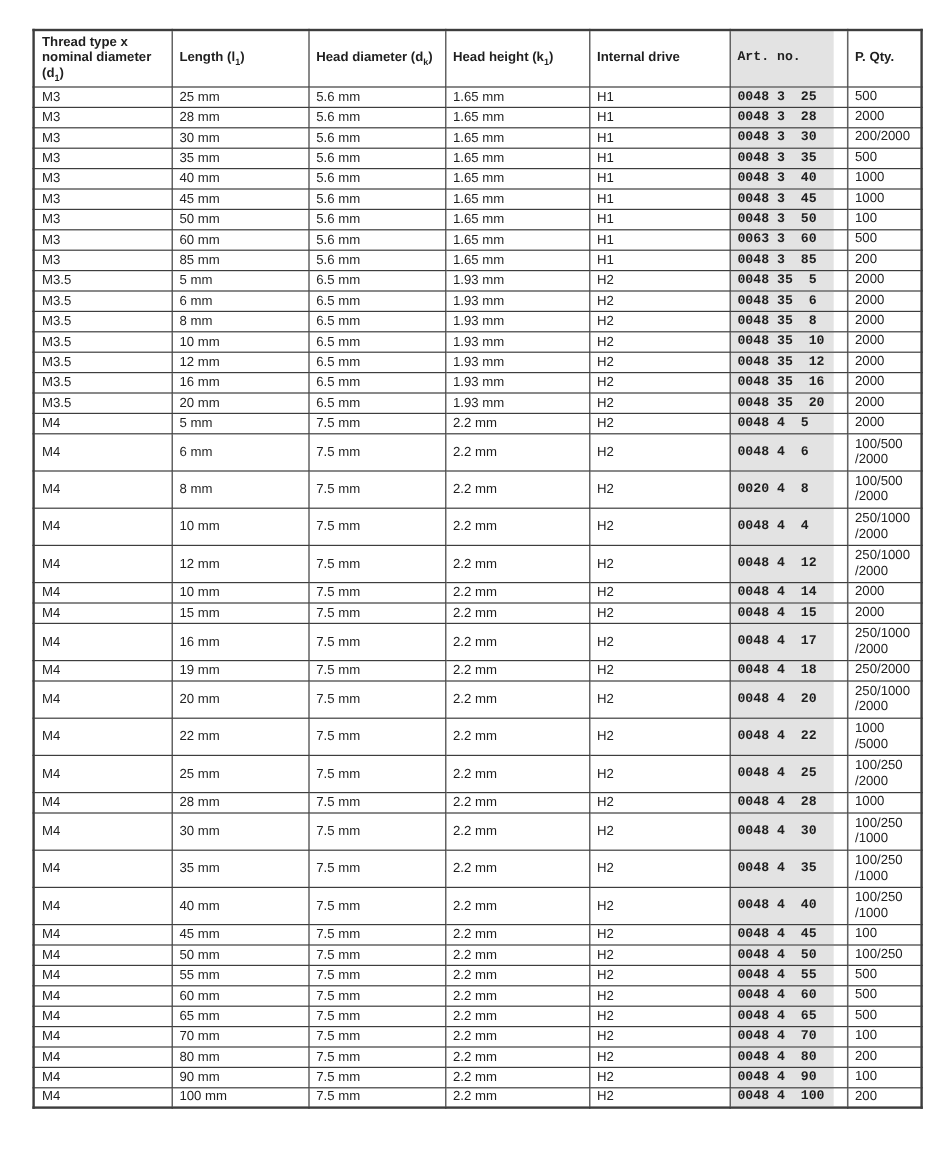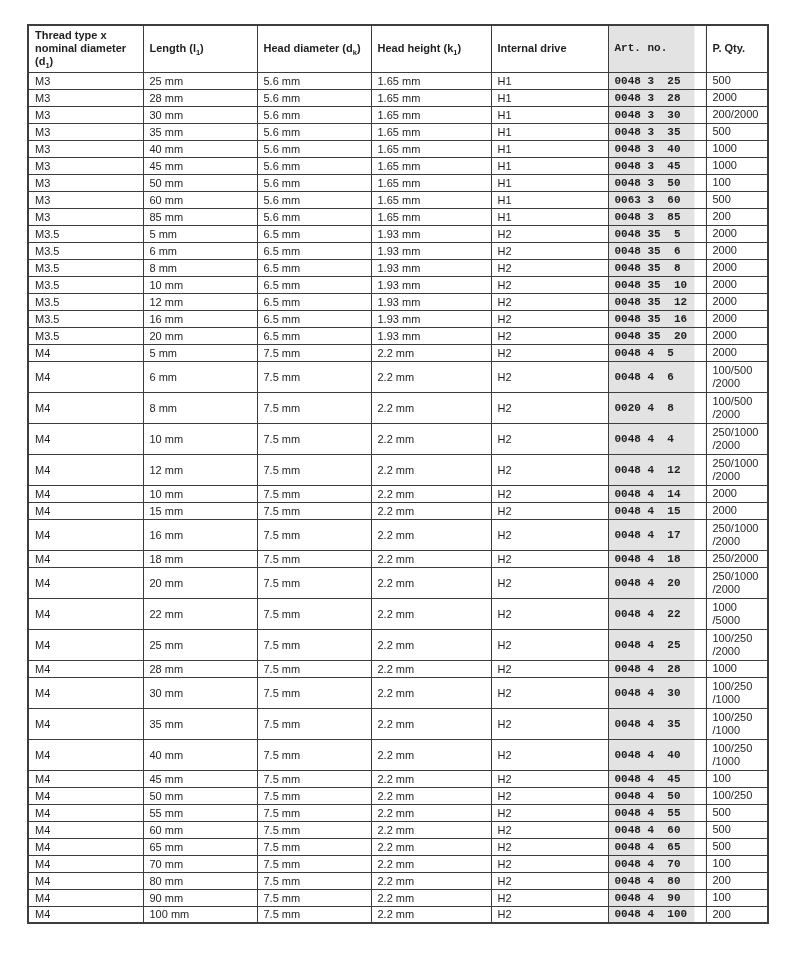--- a/index.html
+++ b/index.html
@@ -313,21 +313,21 @@
           <td>16 mm</td>
           <td>7.5 mm</td>
           <td>2.2 mm</td>
           <td>H2</td>
           <td class="cell-art">0048 4  17</td>
           <td class="cell-qty">250/1000
 /2000</td>
         </tr>
         <tr class="r-s">
           <td>M4</td>
-          <td>18 mm</td>
+          <td>19 mm</td>
           <td>7.5 mm</td>
           <td>2.2 mm</td>
           <td>H2</td>
           <td class="cell-art">0048 4  18</td>
           <td class="cell-qty">250/2000</td>
         </tr>
         <tr class="r-d">
           <td>M4</td>
           <td>20 mm</td>
           <td>7.5 mm</td>

